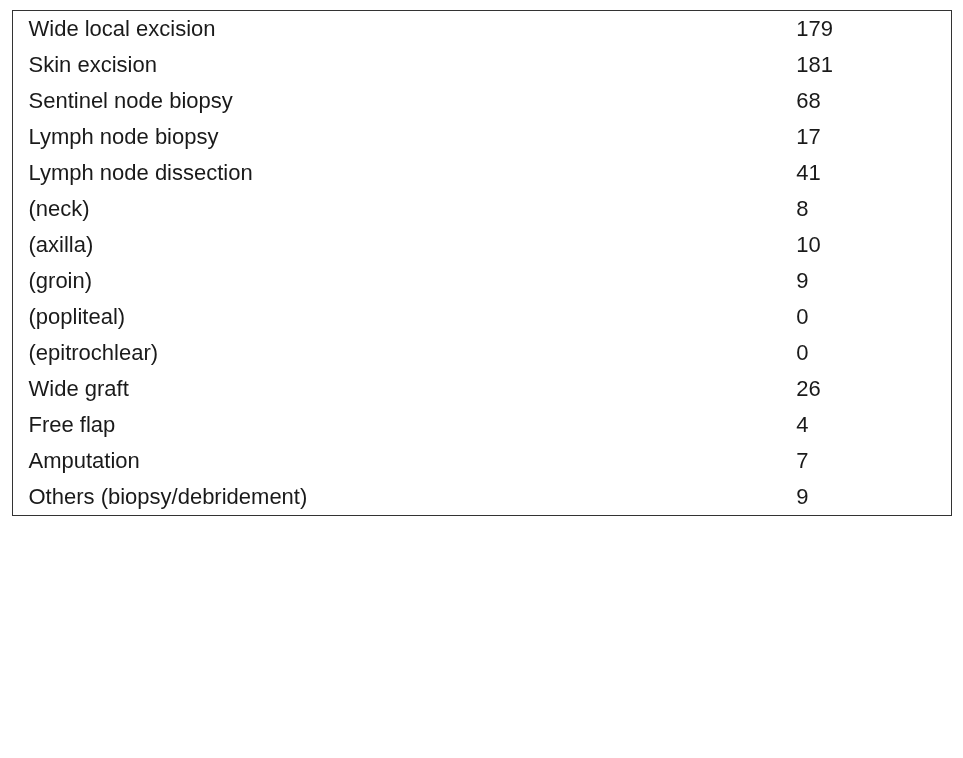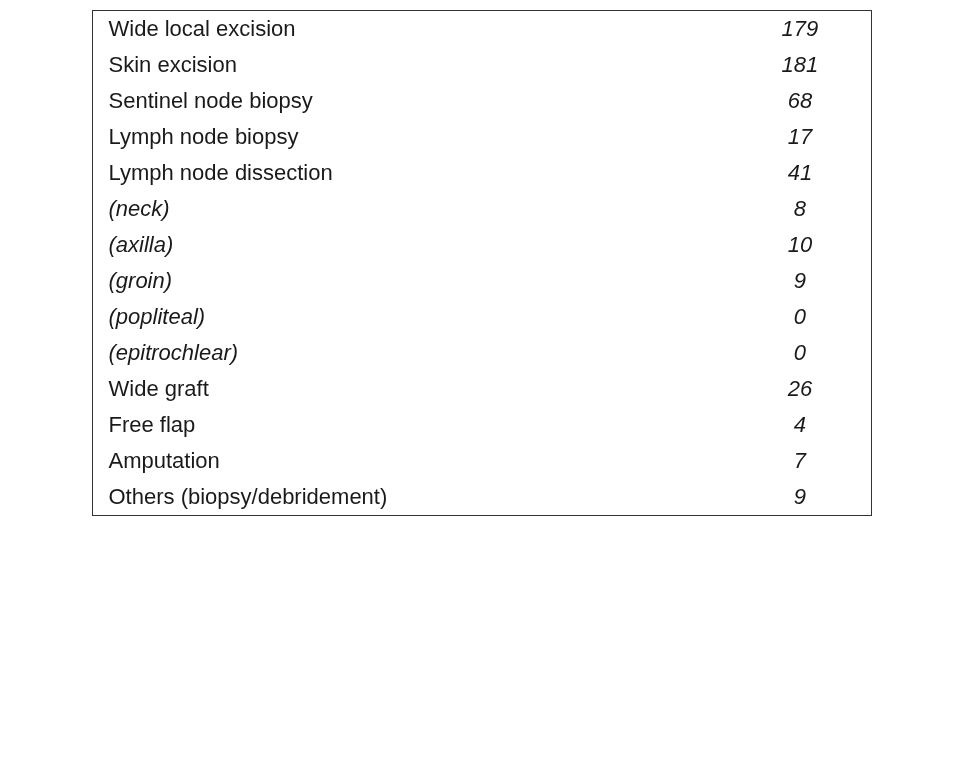--- a/index.html
+++ b/index.html
@@ -15,52 +15,50 @@
       font-family: Arial, Helvetica, sans-serif;
       font-size: 22px;
       color: #1a1a1a;
       display: flex;
       align-items: flex-start;
       justify-content: center;
       padding: 10px 0;
     }
 
     .table-container {
-      width: 780px;
+      width: 940px;
       border-collapse: collapse;
     }
 
     table {
       width: 100%;
       border-collapse: collapse;
       border: 1.5px solid #333;
     }
 
     tr td {
       padding: 5px 16px;
       vertical-align: middle;
       border: none;
     }
 
     tr td:first-child {
       text-align: left;
     }
 
     tr td:last-child {
-      text-align: center;
+      text-align: left;
       min-width: 60px;
-      font-style: italic;
     }
 
     tr:first-child {
       border-top: none;
     }
 
     .indent {
-      font-style: italic;
     }
 
     tr {
       border-bottom: none;
     }
   </style>
 </head>
 <body>
 
 <div class="table-container">

